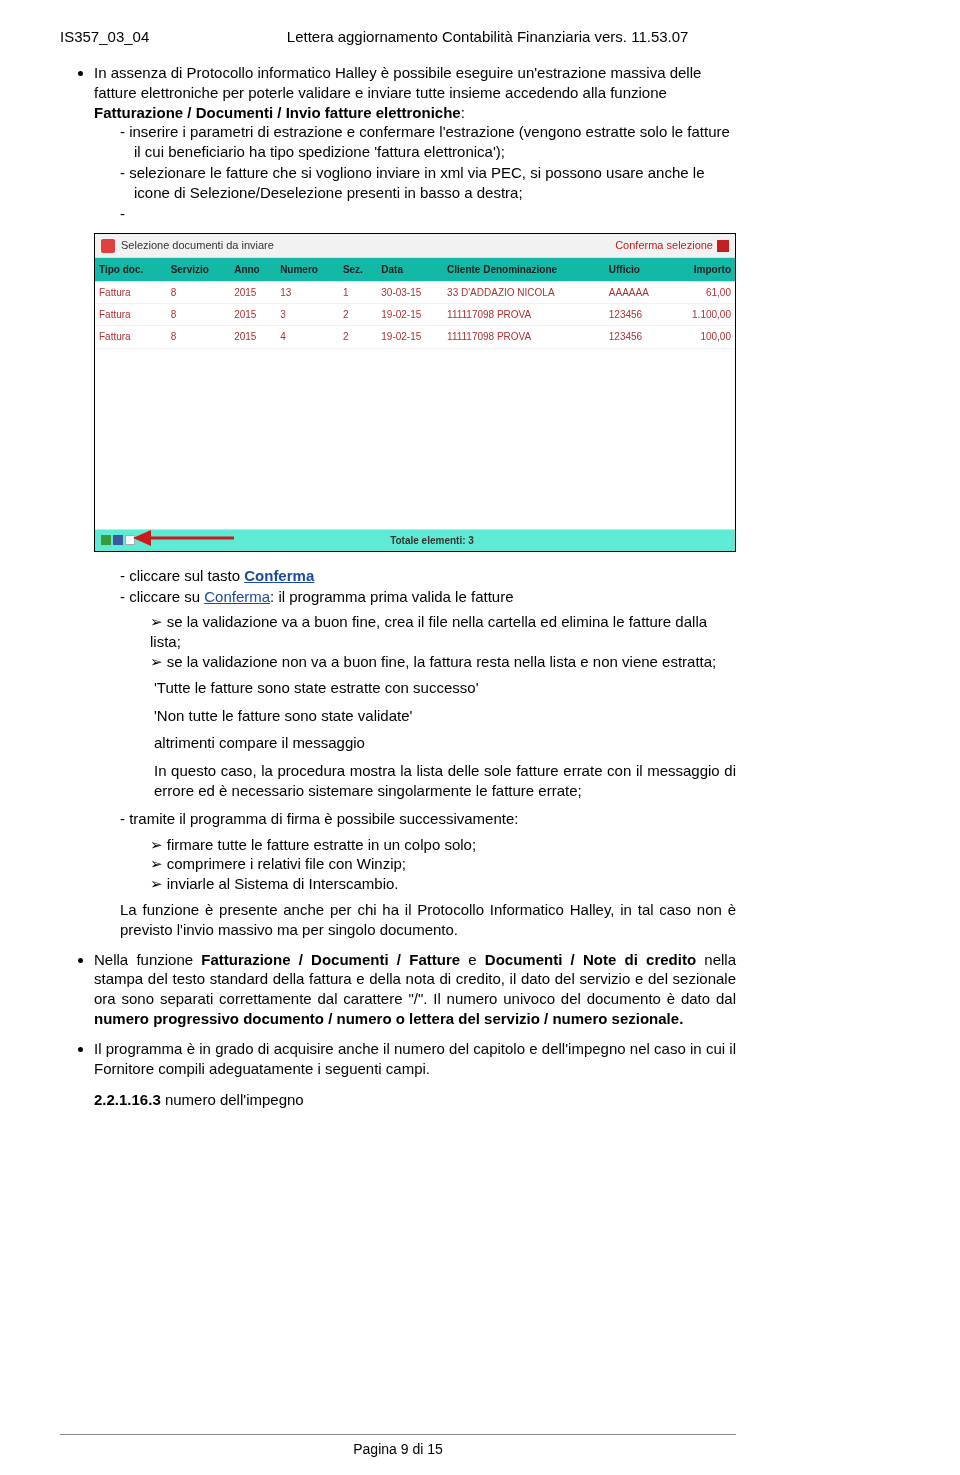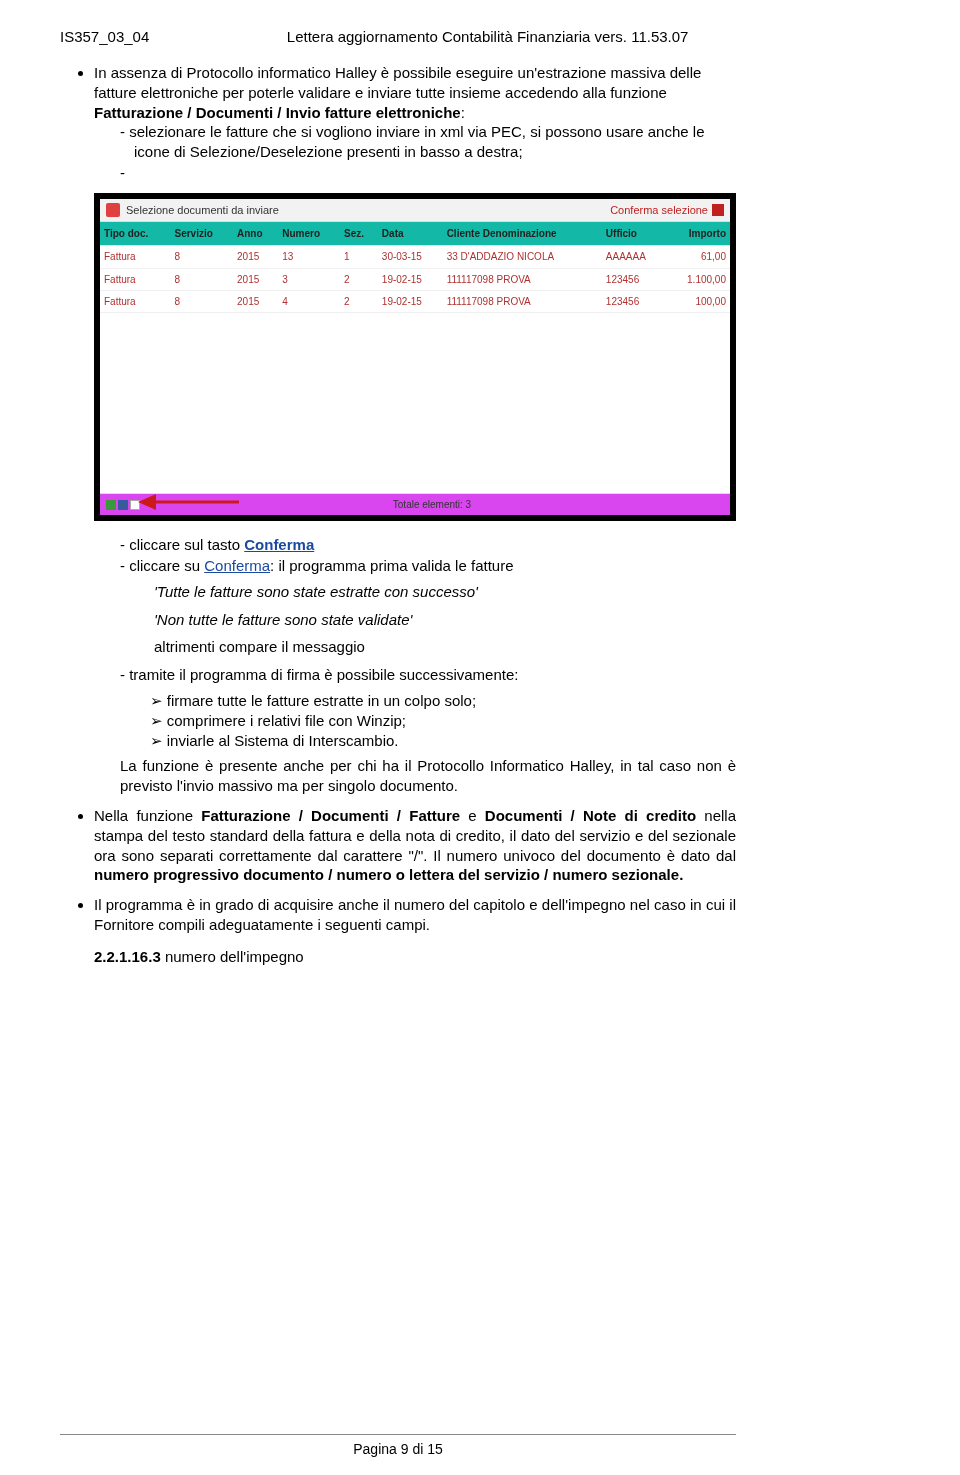--- a/index.html
+++ b/index.html
@@ -11,38 +11,38 @@
   .header-right { flex: 1 1 auto; text-align: center; padding-left: 90px; }
   ul.top { list-style: disc; padding-left: 34px; font-size: 15px; line-height: 1.32; }
   ul.top > li { margin-bottom: 8px; }
   ul.sub { list-style: none; padding-left: 26px; font-size: 15px; line-height: 1.32; }
   ul.sub > li { text-indent: -14px; padding-left: 14px; margin-bottom: 1px; }
   ul.sub > li::before { content: "-   "; }
   ul.arrow { list-style: none; padding-left: 56px; font-size: 15px; line-height: 1.32; margin: 6px 0 6px 0; }
   ul.arrow > li::before { content: "\27A2  "; }
   .link { color: #1a4aa0; text-decoration: underline; }
   .bold { font-weight: 700; }
-  .italic { font-style: italic; }
+  .italic { }
   .just { text-align: justify; }
   .indent-block { padding-left: 60px; font-size: 15px; line-height: 1.32; margin: 6px 0 8px 0; }
   .after-arrow { padding-left: 60px; font-size: 15px; line-height: 1.32; margin-bottom: 8px; }
   .num-sub { padding-left: 60px; font-size: 15px; line-height: 1.32; margin-top: 4px; }
   .num-sub2 { padding-left: 60px; font-size: 15px; line-height: 1.32; margin-top: 12px; }
-  .screenshot { margin: 10px 0 10px 0; border: 6px solid #000000; background: #f9f9f9; font-size: 10px; }
+  .screenshot { margin: 10px 0 10px 0; border: 1px solid #000000; background: #f9f9f9; font-size: 10px; }
   .shot-top { display:flex; align-items:center; padding: 4px 6px; border-bottom: 1px solid #ddd; background:#f2f2f2;}
   .shot-icon { width:14px; height:14px; background:#e04040; border-radius:2px; margin-right:6px; }
   .shot-title { color:#333; font-size:11px; flex:1; }
   .shot-confirm { color:#c02020; font-size:11px; margin-right:4px; }
   .shot-close { width:12px; height:12px; background:#c02020; }
   .shot-table { width:100%; border-collapse: collapse; font-size:10px; }
   .shot-table th { text-align:left; padding:5px 4px; color:#222; font-weight:700; border-bottom:1px solid #e3e3e3; background:#14b8a6;}
   .shot-table td { padding:4px 4px; color:#b03030; border-bottom:1px solid #f0f0f0; background:#fff;}
   .shot-table td.r, .shot-table th.r { text-align:right; }
   .shot-body { height: 180px; background:#fff; }
-  .shot-footer { display:flex; padding:4px 6px; background:#d946ef; border-top:1px solid #ddd;}
+  .shot-footer { display:flex; padding:4px 6px; background:#5eead4; border-top:1px solid #ddd;font-weight:bold;}
   .shot-footer .tot { flex:1; text-align:center; color:#333; font-size:10px;}
   .mini-icons { display:flex; gap:2px; align-items:center; }
   .mini-icons span { width:10px; height:10px; display:inline-block; }
   .mi-g { background:#3a9a3a; }
   .mi-b { background:#3a5aa0; }
   .mi-w { background:#fff; border:1px solid #aaa; }
   .red-arrow { position: relative; }
   .red-arrow svg { position:absolute; left: 34px; top: -3px; }
   .page-footer-wrap { position:absolute; bottom: 18px; left:60px; right:60px; text-align:center; font-size:14px;}
   .page-footer-wrap .line { height:1px; background:#888; margin-bottom:6px;}
@@ -56,20 +56,21 @@
     <div class="header-left">IS357_03_04</div>
     <div class="header-right">Lettera aggiornamento Contabilità Finanziaria  vers. 11.53.07</div>
   </div>
 
   <ul class="top">
     <li>
       <span class="just">
         <span>In assenza di Protocollo informatico Halley è possibile eseguire un'estrazione massiva delle fatture elettroniche per poterle validare e inviare tutte insieme accedendo alla funzione </span><span class="bold">Fatturazione / Documenti / Invio fatture elettroniche</span><span>:</span>
       </span>
       <ul class="sub">
+        <li>inserire i parametri di estrazione e confermare l'estrazione (vengono estratte solo le fatture il cui beneficiario ha tipo spedizione 'fattura elettronica');</li>
         <li>selezionare le fatture che si vogliono inviare in xml via PEC, si possono usare anche le icone di Selezione/Deselezione presenti in basso a destra;</li>
         <li>&nbsp;</li>
       </ul>
 
       
       <div class="screenshot">
         <div class="shot-top">
           <span class="shot-icon"></span>
           <span class="shot-title">Selezione documenti da inviare</span>
           <span class="shot-confirm">Conferma selezione</span>
@@ -137,23 +138,28 @@
             <polygon points="4,11 22,3 22,19" fill="#cc1a1a"></polygon>
           </svg>
           <div class="tot">Totale elementi: 3</div>
         </div>
       </div>
 
       <ul class="sub" style="margin-top:14px;">
         <li><span>cliccare sul tasto </span><span class="bold link">Conferma</span></li>
         <li><span>cliccare su </span><span class="link">Conferma</span><span>: il programma prima valida le fatture</span></li>
       </ul>
+      <ul class="arrow">
+        <li>se la validazione va a buon fine, crea il file nella cartella ed elimina le fatture dalla lista;</li>
+        <li>se la validazione non va a buon fine, la fattura resta nella lista e non viene estratta;</li>
+      </ul>
       <div class="indent-block italic">'Tutte le fatture sono state estratte con successo'</div>
       <div class="indent-block italic">'Non tutte le fatture sono state validate'</div>
       <div class="indent-block">altrimenti compare il messaggio</div>
+      <div class="indent-block just">In questo caso, la procedura mostra la lista delle sole fatture errate con il messaggio di errore ed è necessario sistemare singolarmente le fatture errate;</div>
       <ul class="sub">
         <li>tramite il programma di firma è possibile successivamente:</li>
       </ul>
       <ul class="arrow">
         <li>firmare tutte le fatture estratte in un colpo solo;</li>
         <li>comprimere i relativi file con Winzip;</li>
         <li>inviarle al Sistema di Interscambio.</li>
       </ul>
       <div class="after-arrow just" style="padding-left:26px;">La funzione è presente anche per chi ha il Protocollo Informatico Halley, in tal caso non è previsto l'invio massivo ma per singolo documento.</div>
     </li>

